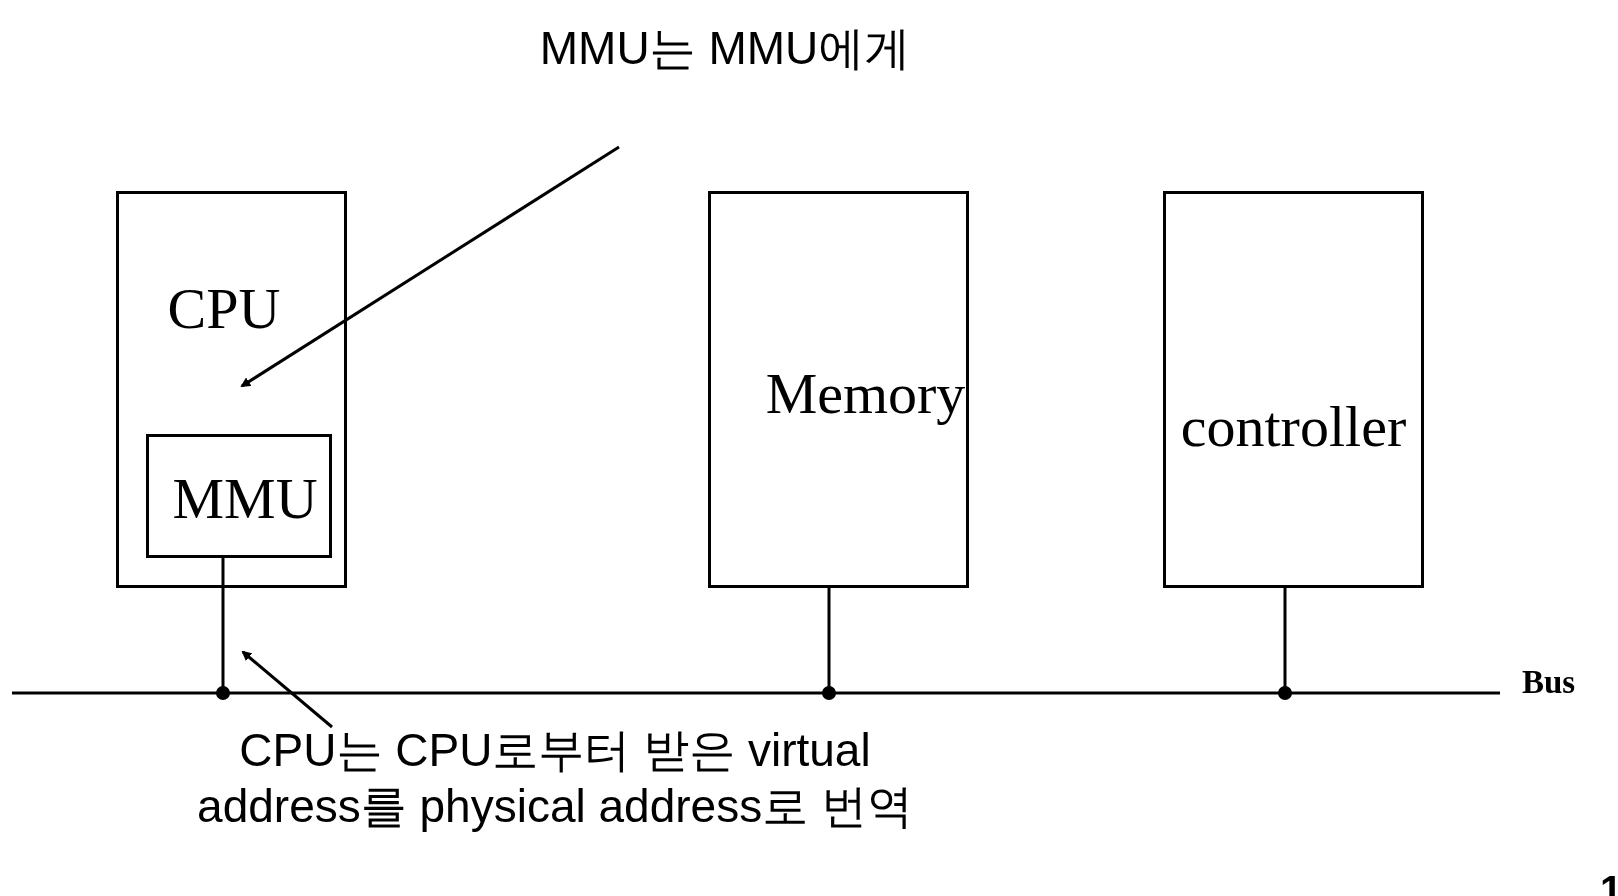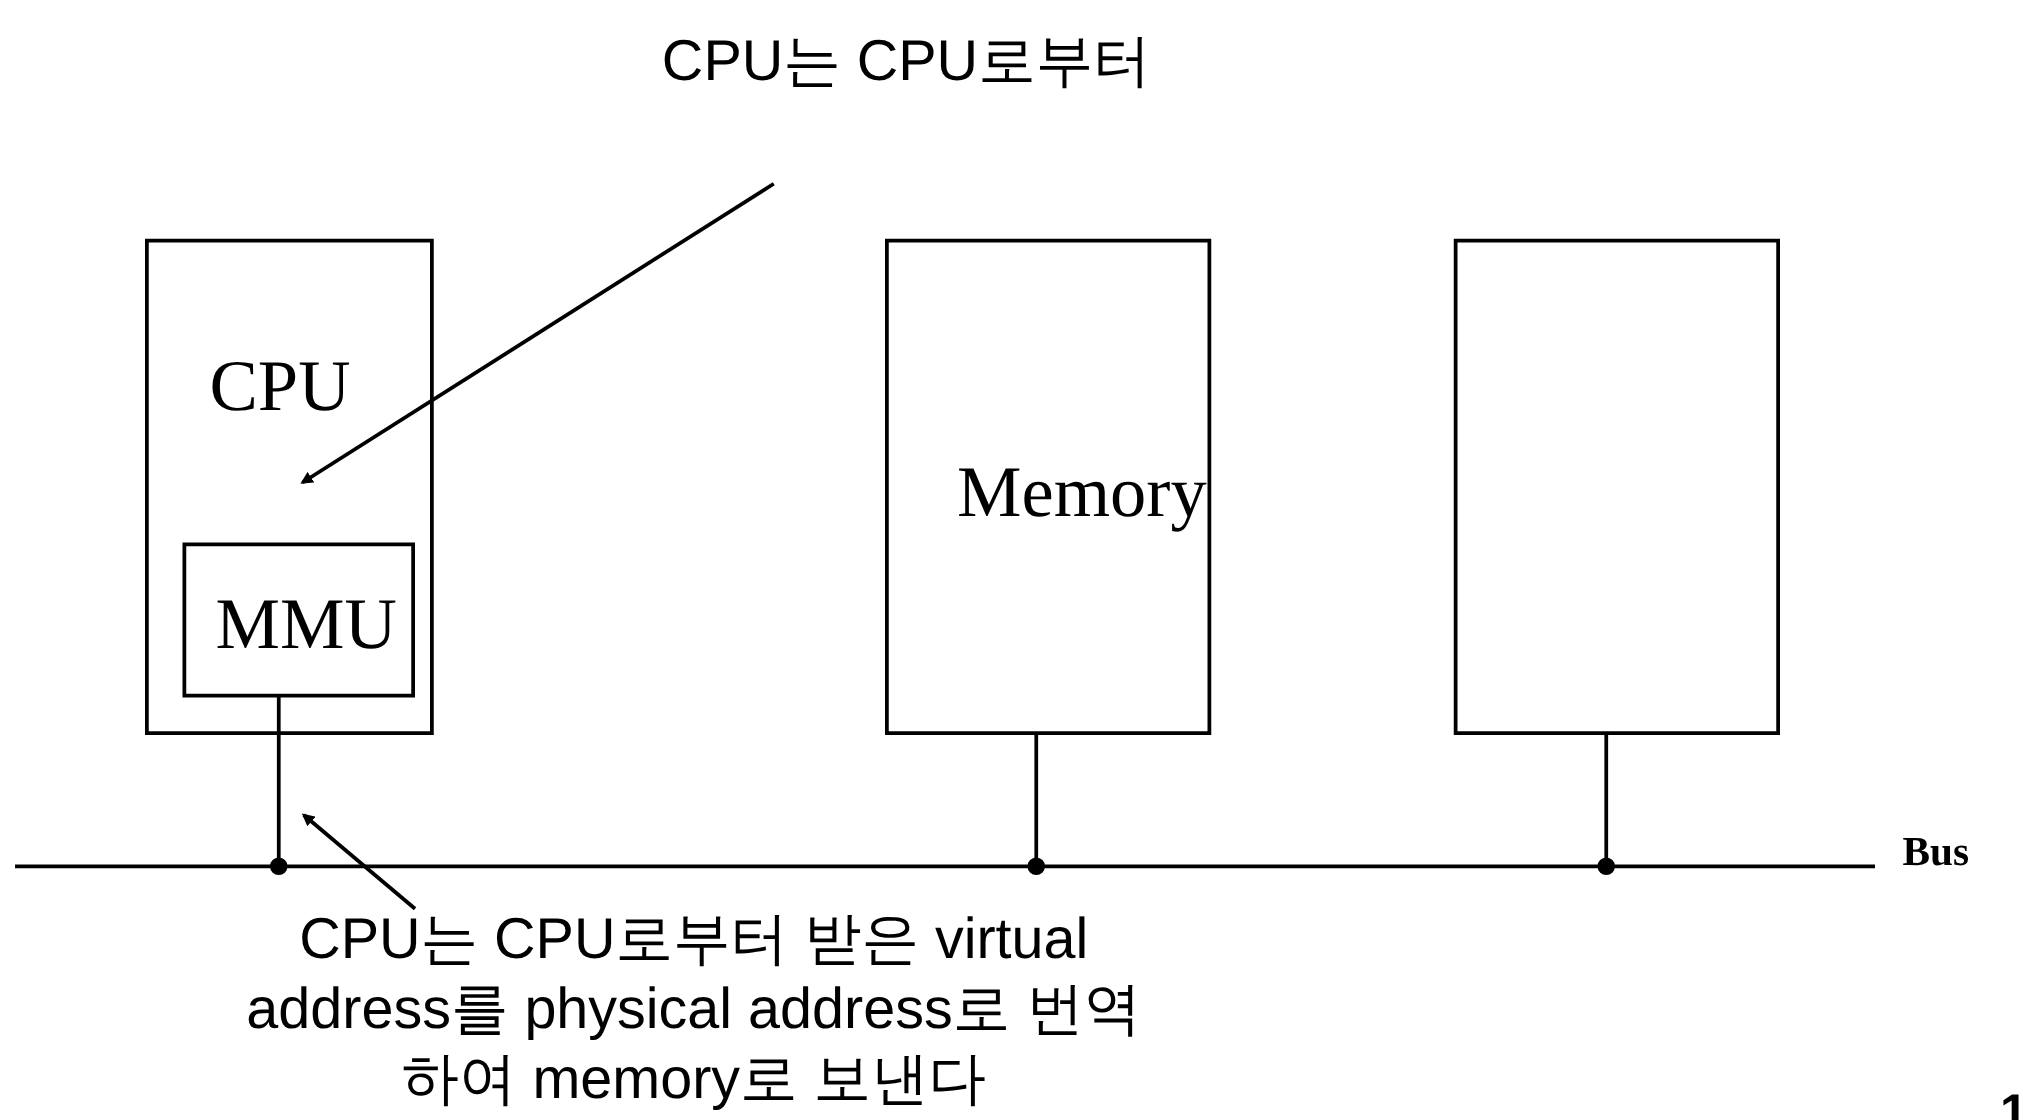--- a/index.html
+++ b/index.html
@@ -45,24 +45,24 @@
   <div class="box" style="left:116px;top:191px;width:231px;height:397px;"></div>
   <div class="label serif comp-label" style="left:116px;top:278px;width:216px;">CPU</div>
 
   <div class="box" style="left:146px;top:434px;width:186px;height:124px;"></div>
   <div class="label serif comp-label" style="left:152px;top:468px;width:186px;">MMU</div>
 
   <div class="box" style="left:708px;top:191px;width:261px;height:397px;"></div>
   <div class="label serif comp-label" style="left:708px;top:363px;width:315px;">Memory</div>
 
   <div class="box" style="left:1163px;top:191px;width:261px;height:397px;"></div>
+  <div class="label serif comp-label" style="left:1163px;top:396px;width:261px;">controller</div>
 
   <div class="label serif bus-label" style="left:1522px;top:664px;">Bus</div>
 
-  <div class="label sans note" style="left:420px;top:20px;width:610px;">CPU는 CPU로부터</div>
+  <div class="label sans note" style="left:420px;top:20px;width:610px;">MMU는 MMU에게</div>
 
   <div class="label sans note" style="left:160px;top:722px;width:790px;">CPU는 CPU로부터 받은 virtual</div>
   <div class="label sans note" style="left:160px;top:778px;width:790px;">address를 physical address로 번역</div>
-  <div class="label sans note" style="left:160px;top:834px;width:790px;">하여 memory로 보낸다</div>
 
   <div class="label sans page-num" style="left:1600px;top:868px;">1</div>
 
 </div>
 
 </body></html>

